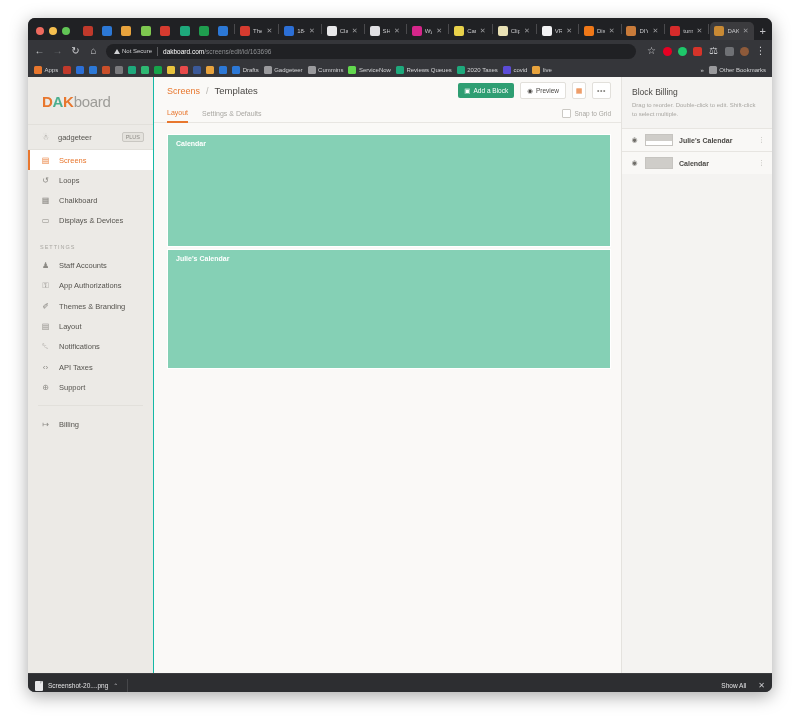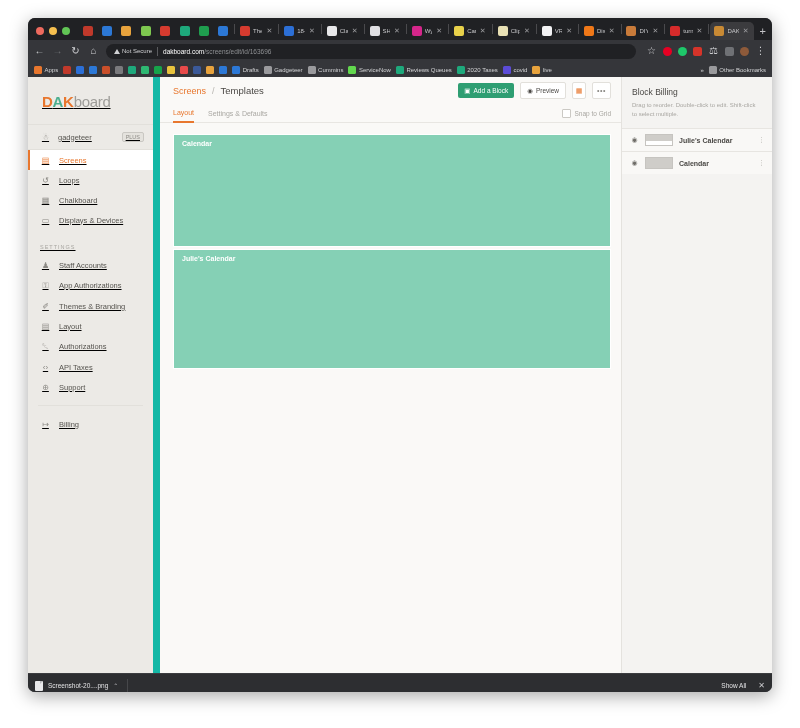--- a/index.html
+++ b/index.html
@@ -45,21 +45,21 @@
   
   .bookbar{height:15px;background:#35363a;display:flex;align-items:center;padding:0 6px;gap:5px;overflow:hidden;}
   .bm{display:flex;align-items:center;gap:2.5px;flex:0 0 auto;}
   .bmico{width:8px;height:8px;border-radius:1.5px;display:block;}
   .bmtx{font-size:6px;color:#d4d5d7;white-space:nowrap;}
 
   
   .page{height:596px;background:#f4f3f1;display:flex;overflow:hidden;}
 
   
-  .sidebar{width:125px;flex:0 0 125px;background:#eceae6;border-right:7px solid #14b8a6;text-decoration:underline;}
+  .sidebar{width:125px;flex:0 0 125px;background:#eceae6;border-right:1px solid #14b8a6;}
   .logo{padding:16px 0 14px 14px;font-size:15px;letter-spacing:-.3px;}
   .logo .d{color:#e8772e;font-weight:bold;}
   .logo .a{color:#4caf8f;font-weight:bold;}
   .logo .k{color:#e8772e;font-weight:bold;}
   .logo .b{color:#9d9c98;font-weight:300;}
   .userrow{display:flex;align-items:center;padding:7px 9px 7px 12px;border-top:1px solid #e2e0db;
            border-bottom:1px solid #e2e0db;gap:7px;}
   .usertx{font-size:7.5px;color:#56544f;flex:1;}
   .plus{font-size:5.5px;color:#8d8b86;border:1px solid #c9c7c2;border-radius:2px;padding:1px 3px;background:#e4e2dd;}
   .navlist{padding-top:0;}
@@ -385,21 +385,21 @@
           <div class="nav-i">
             <span class="gl">✐</span>
             <span>Themes &amp; Branding</span>
           </div>
           <div class="nav-i">
             <span class="gl">▤</span>
             <span>Layout</span>
           </div>
           <div class="nav-i">
             <span class="gl">␇</span>
-            <span>Authorizations</span>
+            <span>Notifications</span>
           </div>
           <div class="nav-i">
             <span class="gl">‹›</span>
             <span>API Taxes</span>
           </div>
           <div class="nav-i">
             <span class="gl">⊕</span>
             <span>Support</span>
           </div>
         </div>

